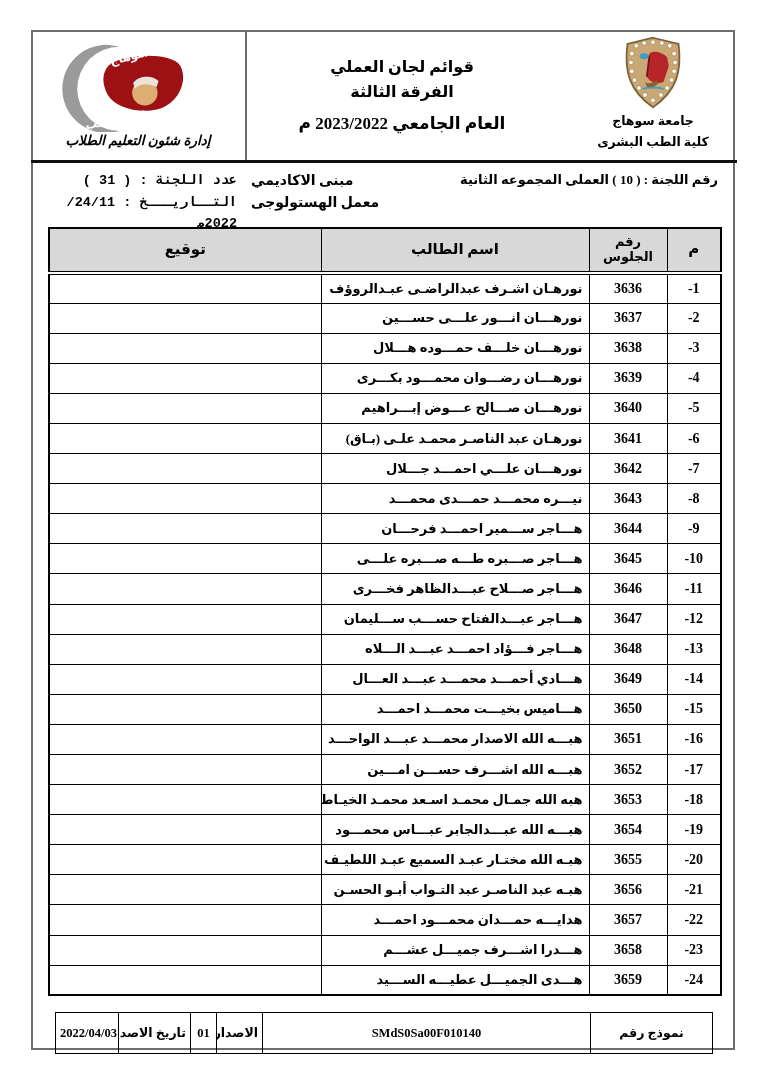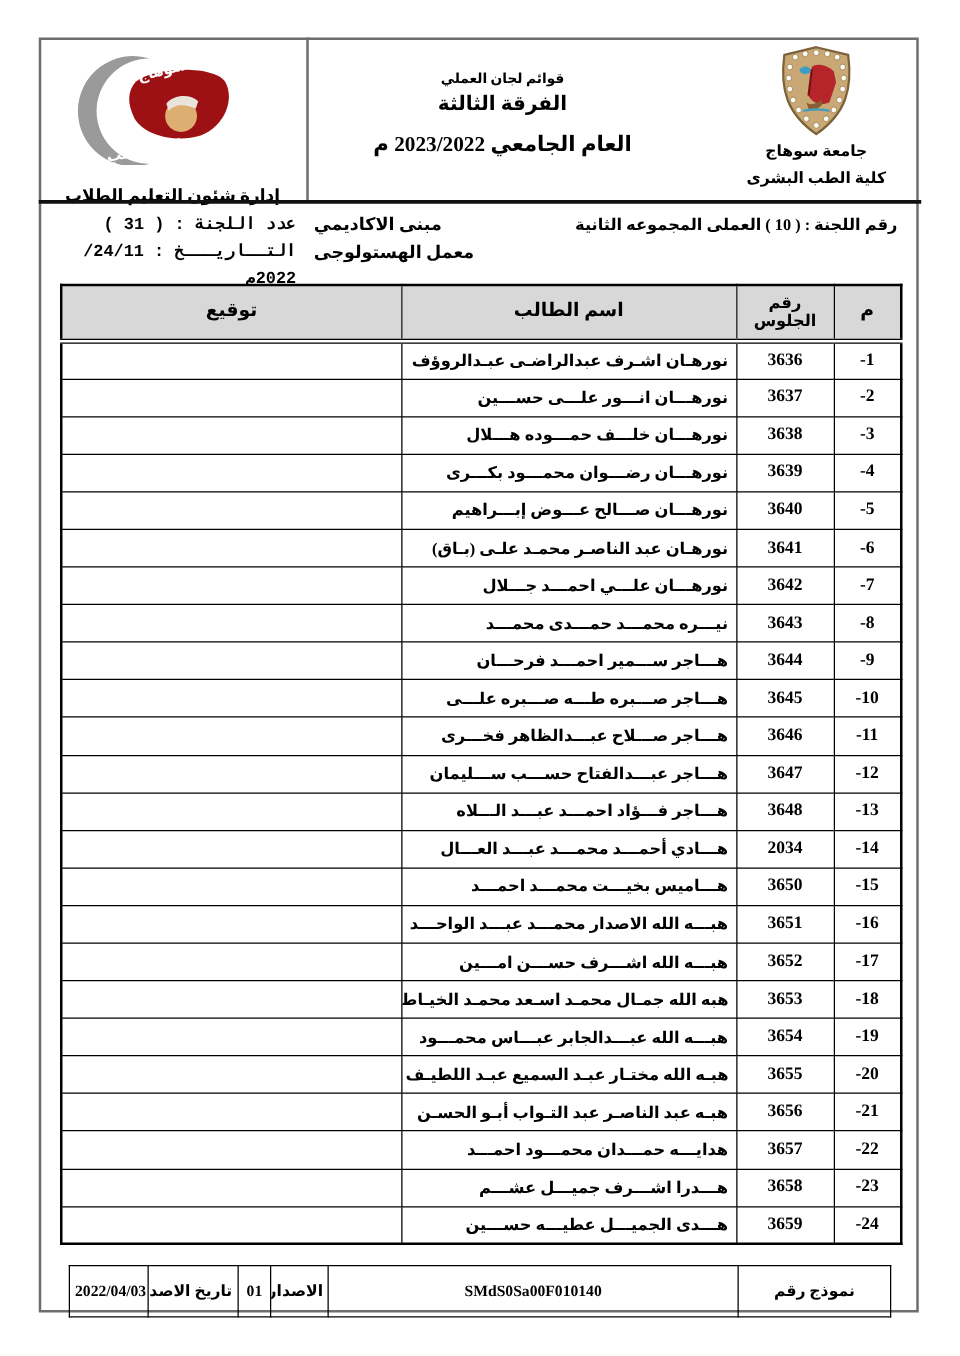--- a/index.html
+++ b/index.html
@@ -12,25 +12,25 @@
     position:absolute;left:31px;top:30px;width:704px;height:1020px;
     border:2px solid #6e6e6e;box-sizing:border-box;
   }
   
   .logo-box{
     position:absolute;left:31px;top:30px;width:216px;height:131px;
     border-right:2px solid #6e6e6e;border-bottom:1px solid #9a9a9a;
     box-sizing:border-box;text-align:center;
   }
   .logo-box svg{display:block;margin:6px auto 0 auto;}
-  .logo-box-caption{font-size:13.5px;margin-top:17px;}
+  .logo-box-caption{font-size:13.5px;margin-top:0;font-style:italic;}
   .center-head{
     position:absolute;left:262px;top:55px;width:280px;text-align:center;line-height:1.55;
   }
-  .center-head .l1{font-size:11px;}
+  .center-head .l1{font-size:16px;}
   .center-head .l2{font-size:16px;}
   .center-head .l3{font-size:17px;margin-top:6px;}
   .right-logo-wrap{position:absolute;left:578px;top:36px;width:150px;text-align:center;}
   .right-logo-wrap svg{display:block;margin:0 auto;}
   .right-logo-caption{font-size:12.5px;line-height:1.4;margin-top:3px;}
   .thick-rule{
     position:absolute;left:31px;top:160px;width:706px;height:3px;background:#111;
   }
   
   .info-row{position:absolute;left:31px;top:166px;width:706px;height:60px;font-size:13px;}
@@ -241,21 +241,21 @@
 
     <tr>
       <td class="c-serial ltr">-13</td>
       <td class="c-seat">3648</td>
       <td class="c-name">هـــاجر فـــؤاد احمـــد عبـــد الـــلاه</td>
       <td class="c-sign"></td>
     </tr>
 
     <tr>
       <td class="c-serial ltr">-14</td>
-      <td class="c-seat">2034</td>
+      <td class="c-seat">3649</td>
       <td class="c-name">هـــادي أحمـــد محمـــد عبـــد العـــال</td>
       <td class="c-sign"></td>
     </tr>
 
     <tr>
       <td class="c-serial ltr">-15</td>
       <td class="c-seat">3650</td>
       <td class="c-name">هـــاميس بخيـــت محمـــد احمـــد</td>
       <td class="c-sign"></td>
     </tr>
@@ -312,21 +312,21 @@
     <tr>
       <td class="c-serial ltr">-23</td>
       <td class="c-seat">3658</td>
       <td class="c-name">هـــدرا اشـــرف جميـــل عشـــم</td>
       <td class="c-sign"></td>
     </tr>
 
     <tr>
       <td class="c-serial ltr">-24</td>
       <td class="c-seat">3659</td>
-      <td class="c-name">هـــدى الجميـــل عطيـــه حســـين</td>
+      <td class="c-name">هـــدى الجميـــل عطيـــه الســـيد</td>
       <td class="c-sign"></td>
     </tr>
   </tbody>
   </table>
 
   <table class="footer" dir="rtl">
     <colgroup>
       <col style="width:122px">
         <col style="width:328px">
         <col style="width:46px">

